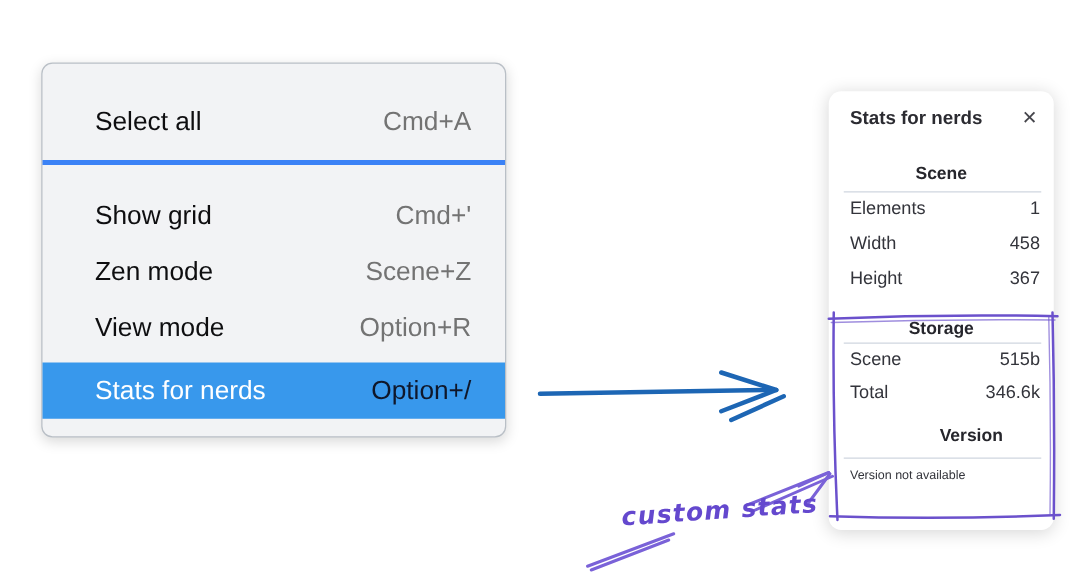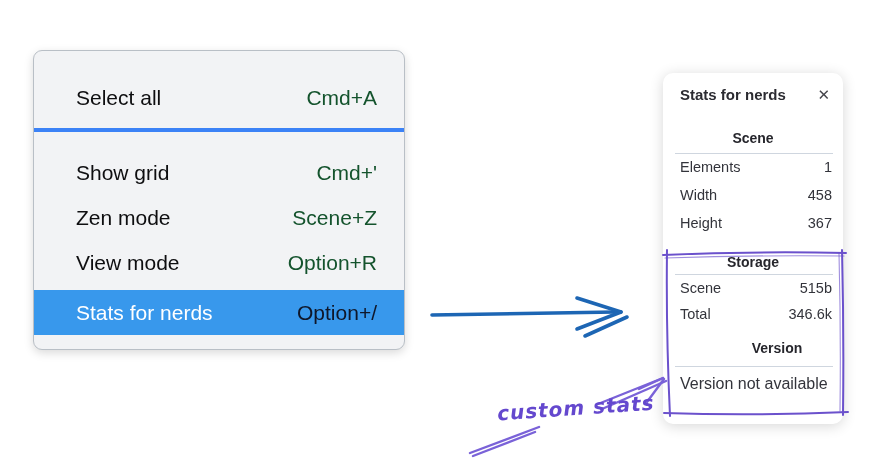--- a/index.html
+++ b/index.html
@@ -13,21 +13,21 @@
     position:absolute;left:33px;top:50px;width:372px;box-sizing:border-box;
     background:#f2f3f5;border:1px solid #b9bfc6;border-radius:9px;
     box-shadow:0 3px 10px rgba(0,0,0,.15);
   }
   .menu-group{padding:24px 0 8px;text-align:right;}
   .menu-group.g2{border-top:4px solid #3b82f6;padding:18px 0 14px;}
   .menu-item{
     height:45px;display:flex;align-items:center;justify-content:space-between;
     padding:0 27px 0 42px;font-size:21px;color:#0e0e10;cursor:default;
   }
-  .mi-shortcut{color:#14532d;}
+  .mi-shortcut{color:#737373;}
   .menu-item.selected{background:#3898ec;color:#ffffff;margin-top:5px;}
   .menu-item.selected .mi-shortcut{color:#0f172a;}
 
   
   .blue-arrow{position:absolute;left:425px;top:292px;}
   .blue-arrow path{stroke:#1d66b4;stroke-width:3.6;fill:none;stroke-linecap:round;}
 
   
   .panel{
     position:absolute;left:663px;top:73px;width:180px;height:351px;box-sizing:border-box;
@@ -43,21 +43,21 @@
   .stat-row{
     display:flex;justify-content:space-between;
     padding:0 11px 0 17px;font-size:14.5px;height:28px;
   }
   .stat-row.compact{height:26px;}
   .sec-header.storage{margin-top:11px;}
   .sec-divider.storage{margin-top:4px;}
   .storage-rows{margin-top:3px;}
   .sec-header.version{margin-top:8px;padding-left:48px;}
   .sec-divider.version{margin-top:10px;}
-  .version-note{padding:3px 11px 0 17px;font-size:16px;color:#33343b;}
+  .version-note{padding:3px 11px 0 17px;font-size:10px;color:#33343b;}
 
   
   .purple-box{position:absolute;left:658px;top:247px;}
   .purple-box path{stroke:#6b51cc;fill:none;stroke-linecap:round;}
   .purple-arrow{position:absolute;left:455px;top:365px;}
   .purple-arrow path{stroke:#7a62d8;stroke-width:2.4;fill:none;stroke-linecap:round;}
   .annotation-text{
     position:absolute;left:497px;top:396px;
     font-family:"DejaVu Sans",sans-serif;font-style:italic;font-weight:600;
     font-size:20px;letter-spacing:1px;color:#6448ce;transform:rotate(-4deg);

